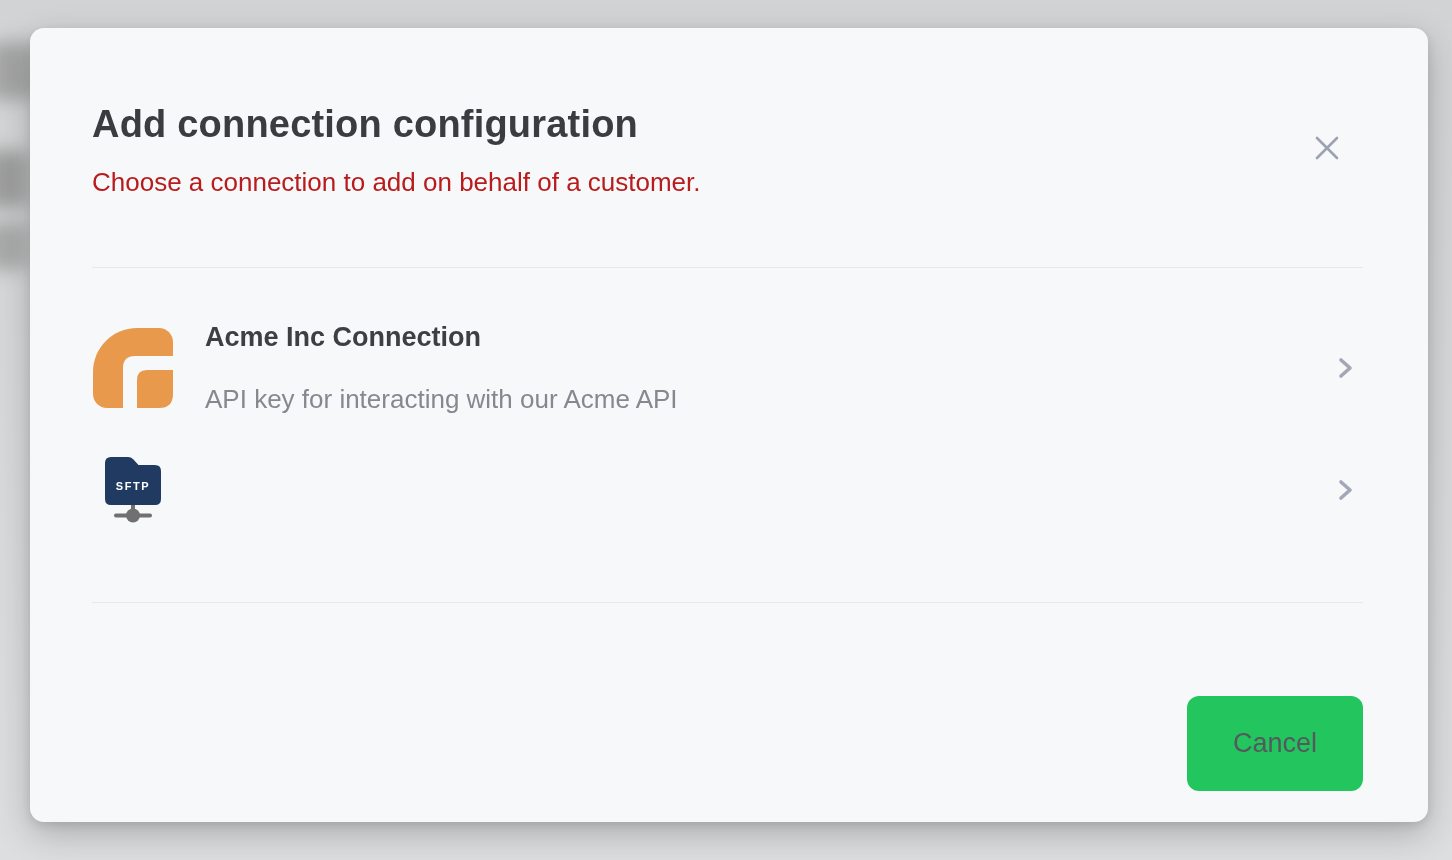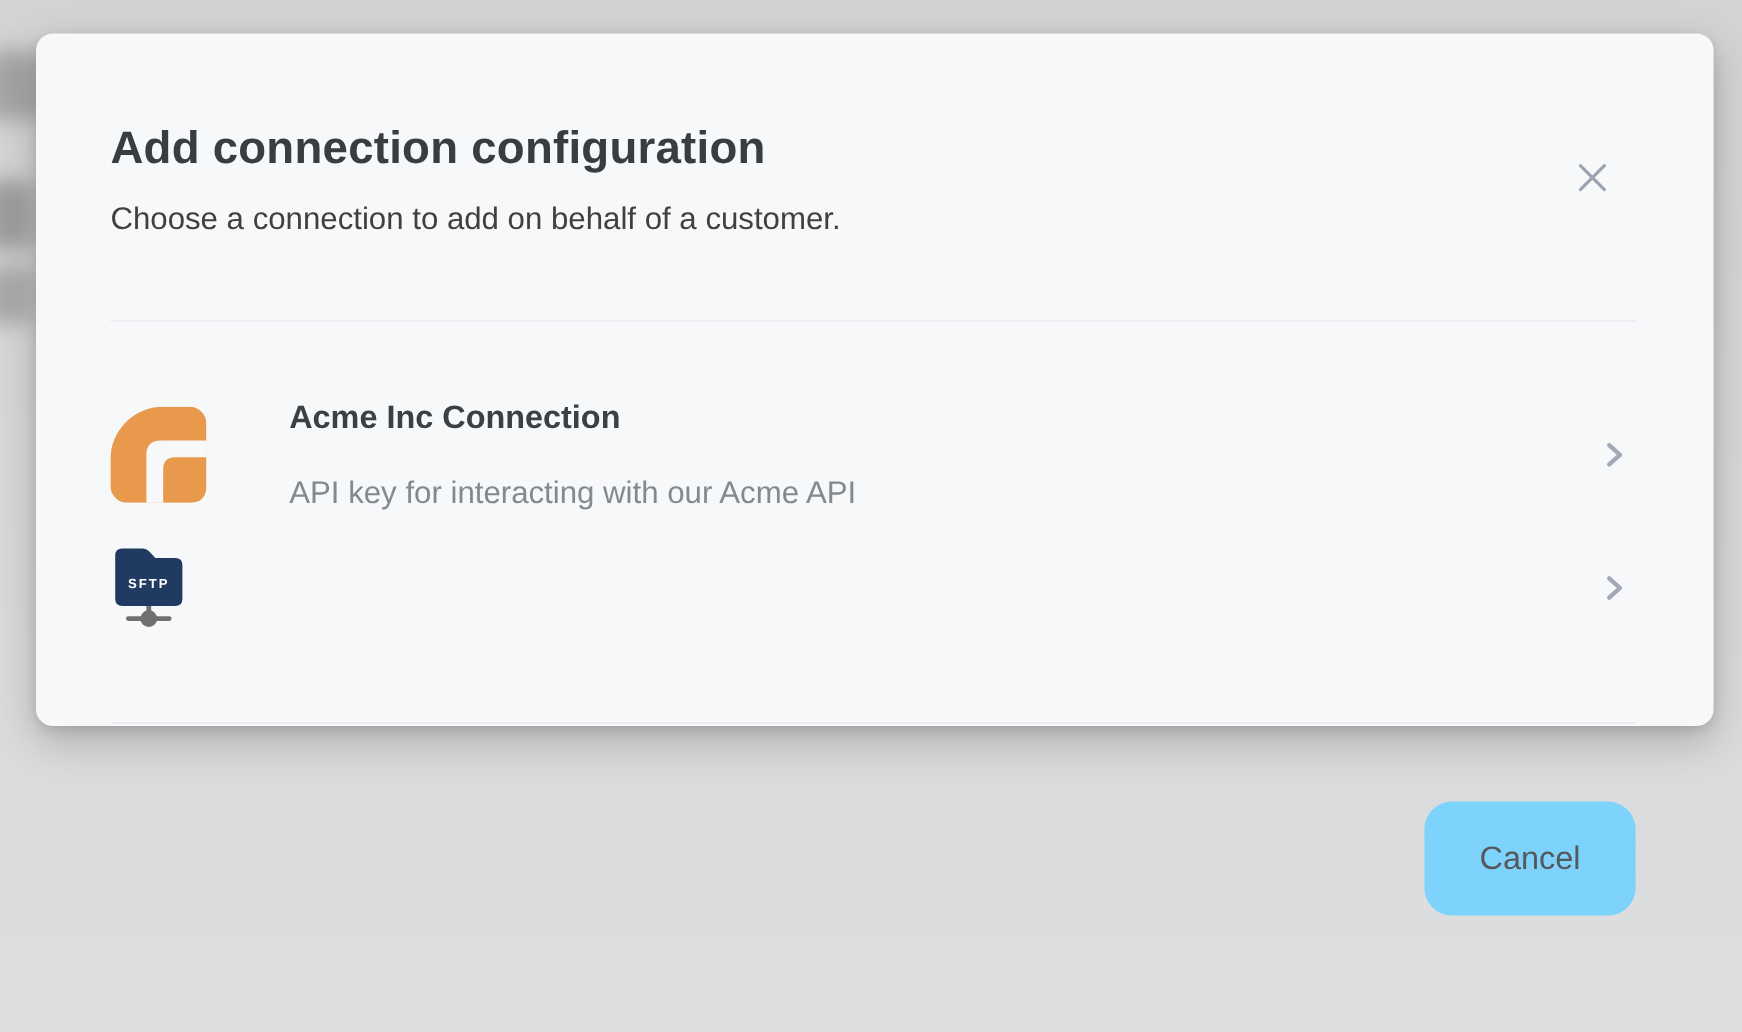--- a/index.html
+++ b/index.html
@@ -18,38 +18,38 @@
     border-radius: 8px;
     filter: blur(9px);
   }
   .blob1 { left: -12px; top: 42px;  width: 46px; height: 58px; background: #7e7e7e; opacity: .55; }
   .blob2 { left: -14px; top: 150px; width: 42px; height: 58px; background: #6f6f6f; opacity: .55; }
   .blob3 { left: -14px; top: 222px; width: 42px; height: 48px; background: #7c7c7c; opacity: .5; }
 
   .modal {
     position: absolute;
     left: 30px; top: 28px;
-    width: 1398px; height: 577px;
+    width: 1398px; height: 794px;
     background: #F7F8FA;
     border-radius: 14px;
     box-shadow: 0 12px 34px rgba(0,0,0,.22), 0 3px 10px rgba(0,0,0,.10);
   }
   .modal-title {
     position: absolute;
     left: 62px; top: 75px;
     font-size: 38px;
     font-weight: 700;
     color: #3a3d40;
     letter-spacing: .2px;
   }
   .modal-subtitle {
     position: absolute;
     left: 62px; top: 139px;
     font-size: 26px;
-    color: #404040;
+    color: #b91c1c;
   }
   .close-btn {
     position: absolute;
     left: 1281px; top: 104px;
     width: 32px; height: 32px;
     background: none; border: none;
     cursor: pointer;
     display: flex; align-items: center; justify-content: center;
   }
   .divider {
@@ -62,26 +62,27 @@
   .divider-bottom { top: 574px; }
 
   .connection-row {
     position: absolute;
     left: 62px; right: 65px;
     height: 104px;
     display: flex;
     align-items: center;
     cursor: pointer;
   }
-  .row-1 { top: 299px; gap: 36px; }
+  .row-1 { top: 288px; }
   .row-2 { top: 410px; }
   .conn-icon-wrap {
     width: 82px;
     display: flex;
     align-items: center;
+    justify-content: center;
     flex: none;
   }
   .conn-text { margin-left: 31px; }
   .conn-name {
     font-size: 27px;
     font-weight: 700;
     color: #3c4043;
     margin-bottom: 15px;
   }
   .conn-desc {
@@ -89,25 +90,25 @@
     color: #85898f;
     margin-top: 31px;
   }
   .conn-chevron {
     margin-left: auto;
     margin-right: 8px;
     display: flex; align-items: center;
   }
   .cancel-btn {
     position: absolute;
-    top: 640px; right: 65px;
+    top: 668px; right: 65px;
     width: 176px; height: 95px;
-    background: #7dd3fc;
+    background: #22c55e;
     border: none;
-    border-radius: 23px;
+    border-radius: 12px;
     font-family: inherit;
     font-size: 27px;
     font-weight: 500;
     color: #55585d;
     cursor: pointer;
   }
   .sftp-label-text {
     font-family: "Liberation Sans", "DejaVu Sans", sans-serif;
     font-size: 11px;
     font-weight: 700;

